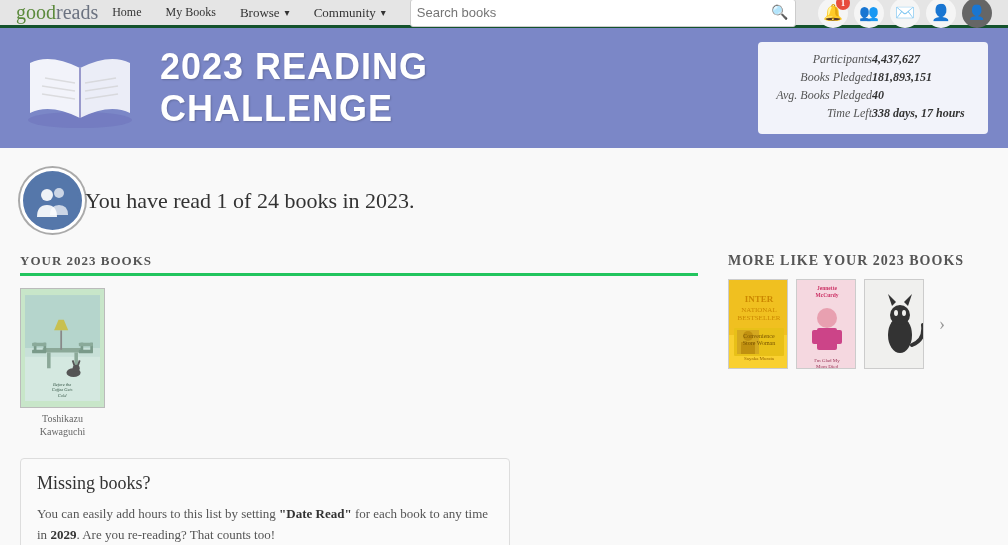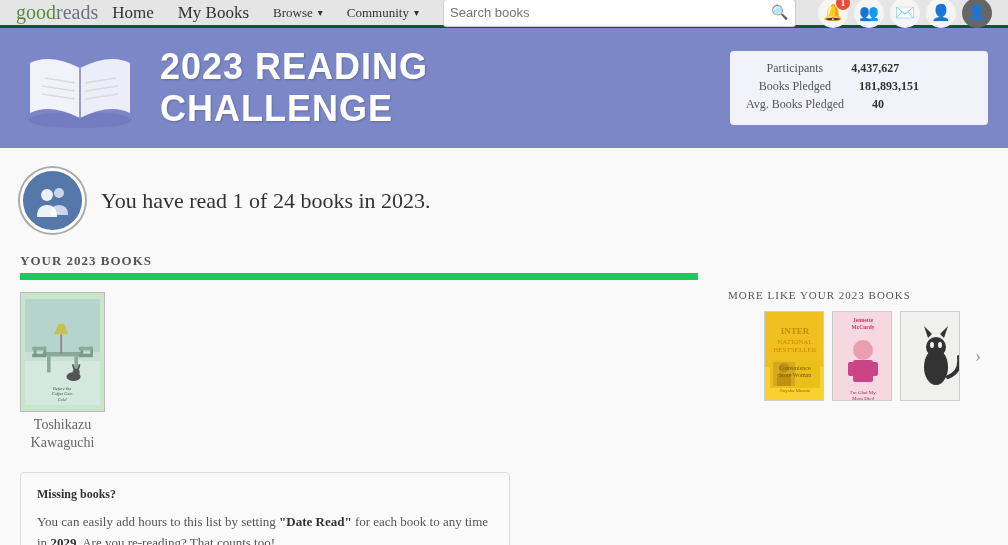--- a/index.html
+++ b/index.html
@@ -9,21 +9,21 @@
     .navbar {
       background: #e5e5e5;
       border-bottom: 3px solid #14532d;
       display: flex;
       align-items: center;
       padding: 0 16px;
       height: 28px;
       gap: 4px;
     }
     .nav-link {
-      font-size: 17px;
+      font-size: 12px;
       color: #333;
       text-decoration: none;
       padding: 0 10px;
       cursor: pointer;
       white-space: nowrap;
       font-family: Liberation Serif, serif;
     }
     .nav-dropdown {
       display: flex;
       align-items: center;
@@ -120,38 +120,38 @@
     }
     .banner-stats {
       background: rgba(255,255,255,0.9);
       border-radius: 4px;
       padding: 10px 16px;
       min-width: 230px;
       font-size: 12px;
     }
     .stat-row {
       display: flex;
-      justify-content: center;
+      justify-content: flex-end;
       margin-bottom: 3px;
-      gap: 28px;
+      gap: 0;
+      font-style: italic;
     }
     .stat-label { color: #555; text-align: right; }
     .stat-value { color: #333; font-weight: bold; text-align: left; min-width: 100px; }
 
     
     .main-content {
       max-width: 1008px;
       padding: 20px 20px 0 20px;
     }
 
     
     .progress-section {
       display: flex;
       align-items: center;
-      gap: 16px;
       margin-bottom: 20px;
     }
     .avatar-circle {
       width: 65px;
       height: 65px;
       border-radius: 50%;
       background: #5577aa;
       border: 3px solid #fff;
       box-shadow: 0 0 0 2px #aaa;
       overflow: hidden;
@@ -180,21 +180,21 @@
     }
 
     
     .section-title {
       font-size: 13px;
       font-weight: bold;
       color: #555;
       text-transform: uppercase;
       letter-spacing: 1px;
       margin-bottom: 12px;
-      border-bottom: 7px solid #22c55e;
+      border-bottom: 3px solid #22c55e;
       padding-bottom: 4px;
     }
     .book-cover {
       width: 85px;
       height: 120px;
       background: #c8e6c9;
       border: 1px solid #bbb;
       display: flex;
       align-items: center;
       justify-content: center;
@@ -211,53 +211,51 @@
     
     .info-box {
       border: 1px solid #ddd;
       border-radius: 4px;
       padding: 14px 16px;
       background: #fafafa;
       margin-top: 20px;
       max-width: 490px;
     }
     .info-box-title {
-      font-size: 12px;
-      font-weight: bold;
+      font-size: 18px;
+      font-weight: normal;
       color: #333;
       margin-bottom: 10px;
     }
     .info-box-body {
       font-size: 13px;
       color: #555;
       line-height: 1.6;
       margin-bottom: 10px;
     }
     .info-box-body strong { color: #333; }
     .info-box-link {
       font-size: 13px;
       color: #5b8a3c;
       cursor: pointer;
       text-decoration: none;
     }
 
     
     .more-books-title {
-      font-size: 11px;
-      font-weight: normal;
+      font-size: 14px;
+      font-weight: bold;
       color: #555;
       text-transform: uppercase;
       letter-spacing: 1px;
       margin-bottom: 10px;
-      margin-top: 36px;
     }
     .book-covers-row {
       display: flex;
       gap: 8px;
-      justify-content: flex-end;
     }
     .rec-book-cover {
       width: 60px;
       height: 90px;
       border: 1px solid #ccc;
       cursor: pointer;
       overflow: hidden;
       flex-shrink: 0;
     }
     .rec-book-1 { background: linear-gradient(135deg, #ffd54f, #ffb300); }
@@ -338,20 +336,24 @@
       <span class="stat-value">4,437,627</span>
     </div>
     <div class="stat-row">
       <span class="stat-label">Books Pledged</span>
       <span class="stat-value">181,893,151</span>
     </div>
     <div class="stat-row">
       <span class="stat-label">Avg. Books Pledged</span>
       <span class="stat-value">40</span>
     </div>
+    <div class="stat-row">
+      <span class="stat-label">Time Left</span>
+      <span class="stat-value">338 days, 17 hours</span>
+    </div>
   </div>
 </div>
 
 <div class="main-content">
 
   <div class="progress-section">
     <div class="avatar-circle">
       <svg width="55" height="55" viewBox="0 0 55 55" xmlns="http://www.w3.org/2000/svg">
         <circle cx="27" cy="27" r="27" fill="#5577aa"></circle>
 
@@ -396,21 +398,21 @@
 
           <ellipse cx="55" cy="88" rx="8" ry="5" fill="#555"></ellipse>
           <circle cx="58" cy="83" r="4" fill="#555"></circle>
           <path d="M56,80 L54,74 M60,80 L62,74" stroke="#555" stroke-width="2" fill="none"></path>
 
           <text x="42" y="103" font-size="5" fill="#3a5a4a" text-anchor="middle" font-style="italic">Before the</text>
           <text x="42" y="109" font-size="5" fill="#3a5a4a" text-anchor="middle" font-style="italic">Coffee Gets</text>
           <text x="42" y="115" font-size="5" fill="#3a5a4a" text-anchor="middle" font-style="italic">Cold</text>
         </svg>
       </div>
-      <div style="font-size:14px; color:#666; margin-top:4px; width:85px; text-align:center; line-height:1.3;">Toshikazu Kawaguchi</div>
+      <div style="font-size:10px; color:#666; margin-top:4px; width:85px; text-align:center; line-height:1.3;">Toshikazu Kawaguchi</div>
 
       <div class="info-box">
         <div class="info-box-title">Missing books?</div>
         <div class="info-box-body">
           <span>You can easily add hours to this list by setting </span><strong>"Date Read"</strong><span> for each book to any time in </span><strong>2029</strong><span>. Are you re-reading? That counts too!</span>
         </div>
         <a class="info-box-link">Go to My Books shelved in 2023</a>
       </div>
     </div>
 

